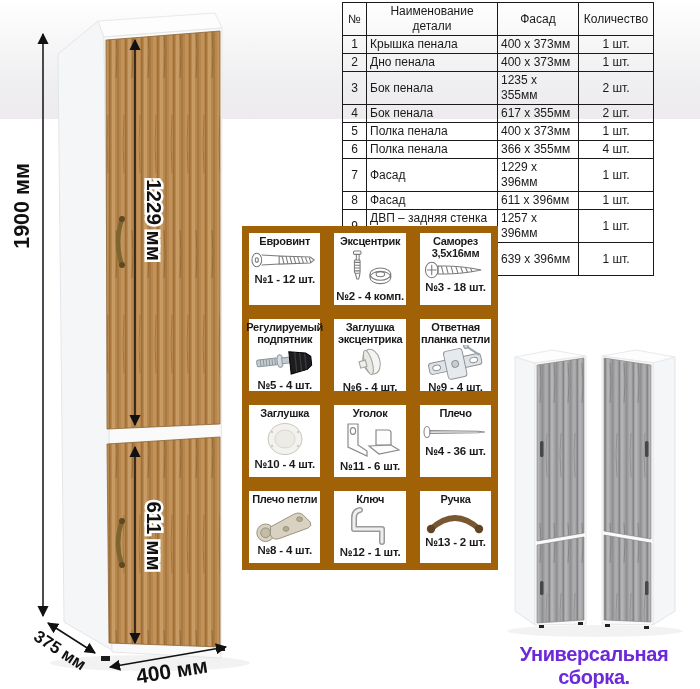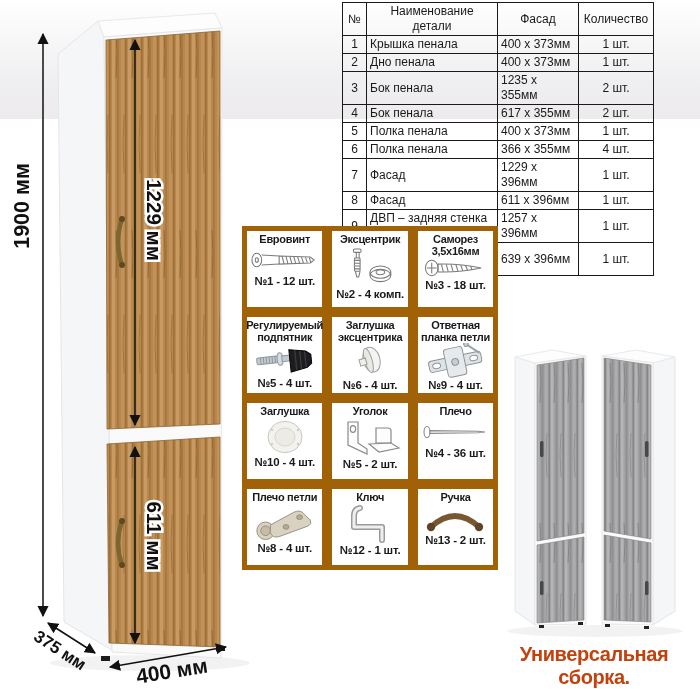--- a/index.html
+++ b/index.html
@@ -15,29 +15,29 @@
   .parts-table th,.parts-table td{border:1px solid #1a1a1a;padding:1px 3px;overflow:hidden;}
   .parts-table th{font-weight:normal;text-align:center;height:16px;}
   .parts-table td{height:15px;}
   .c-num{text-align:center;}
   .c-name{text-align:left;}
   .c-size{text-align:left;}
   .c-qty{text-align:center;margin-top:8px;}
   
   .hw-grid{position:absolute;left:242px;top:226px;display:grid;
            grid-template-columns:repeat(3,85.4px);grid-auto-rows:86px;}
-  .hw-cell{border:5px solid #a16207;background:#fff;display:flex;flex-direction:column;
+  .hw-cell{border:7px solid #a16207;background:#fff;display:flex;flex-direction:column;
            align-items:center;justify-content:space-between;padding:3px 1px 20px 1px;box-sizing:border-box;}
   .hw-title{font-weight:bold;font-size:11px;line-height:11.5px;text-align:center;letter-spacing:-0.3px;}
   .hw-icon{flex:1;display:flex;align-items:center;justify-content:center;}
   .hw-count{font-weight:bold;font-size:11.5px;letter-spacing:-0.2px;}
   
   .assembly-svg{position:absolute;left:495px;top:343px;width:205px;height:298px;}
   .assembly-caption{position:absolute;left:488px;top:643px;width:212px;text-align:center;
-                    font-size:20px;font-weight:bold;letter-spacing:-0.4px;color:#c2410c;}
+                    font-size:20px;font-weight:bold;letter-spacing:-0.4px;color:#6d28d9;}
   .dim-text{font-weight:bold;fill:#111;}
 </style>
 </head>
 <body>
 
 <div class="canvas">
 
   <div class="floor"></div>
 
   <svg class="cab-svg" viewBox="0 0 340 689">
@@ -295,21 +295,21 @@
       <div class="hw-icon">
         <svg width="64" height="40" viewBox="0 0 64 40">
             <g stroke="#8a8a8a" fill="#fdfdfd" stroke-width="1.2">
           <path d="M10,4 h10 v21 l9,6 v5 l-19,-9 z"></path>
           <ellipse cx="15" cy="11" rx="2.6" ry="3.4" fill="#fff"></ellipse>
           <path d="M38,10 h12 q3,0 3,3 v12 l-15,0 z"></path>
           <path d="M31,26 l22,-1 8,5 -20,4 z"></path>
         </g>
           </svg>
       </div>
-      <div class="hw-count">№5 - 2 шт.</div>
+      <div class="hw-count">№11 - 6 шт.</div>
     </div>
 
     <div class="hw-cell">
       <div class="hw-title">Плечо</div>
       <div class="hw-icon">
         <svg width="70" height="16" viewBox="0 0 70 16">
             <g stroke="#8a8a8a" fill="#fff" stroke-width="1.1">
           <ellipse cx="7" cy="8" rx="3" ry="5.5"></ellipse>
           <path d="M10,6.6 L58,7.3 65,8 58,8.7 10,9.4 Z"></path>
         </g>

